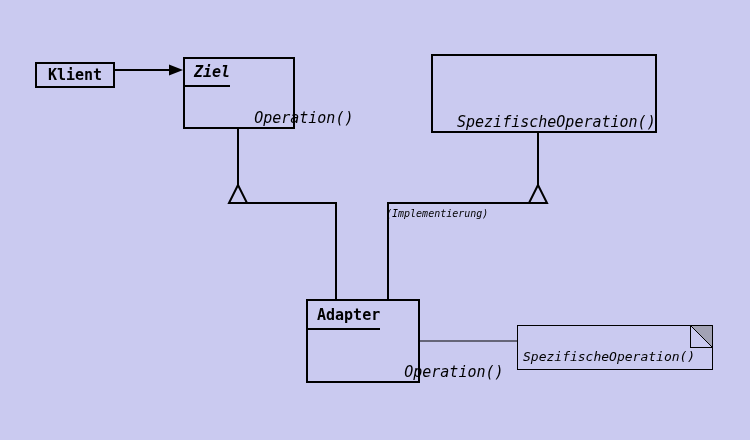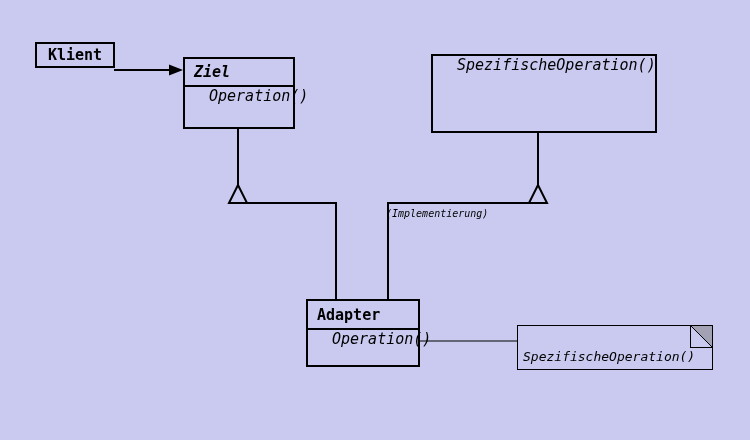--- a/index.html
+++ b/index.html
@@ -25,47 +25,47 @@
   .socket { fill: var(--bg); stroke: var(--line); stroke-width: 1.5; }
 
   .node, .classbox, .notebox, .free-label { position: absolute; }
 
   .node {
     border: 2px solid var(--line);
     background: var(--bg);
     display: flex; align-items: center; justify-content: center;
     font-weight: bold; font-size: 15px;
   }
-  #klient { left: 35px; top: 42px; width: 80px; height: 26px; }
+  #klient { left: 35px; top: 62px; width: 80px; height: 26px; }
 
   .classbox {
     border: 2px solid var(--line);
     background: var(--bg);
-    display: flex; flex-direction: column;
+    display: flex; flex-direction: row;
   }
   .class-title {
     border-bottom: 2px solid var(--line);
     font-weight: bold; font-size: 15px;
     display: flex; align-items: center;
     padding-left: 9px;
     flex: 0 0 auto;
   }
   .class-title.abstract { font-style: italic; }
   .class-method {
     font-style: italic; font-size: 15px;
-    display: flex; align-items: flex-start;
+    display: flex; align-items: flex-end;
     padding-left: 24px;
     flex: 1 1 auto;
   }
 
   #ziel       { left: 183px; top: 57px;  width: 112px; height: 72px; }
   #ziel .class-title { height: 28px; }
   #adaptierte { left: 431px; top: 54px;  width: 226px; height: 79px; }
   #adaptierte .class-title { height: 32px; }
-  #adapter    { left: 306px; top: 299px; width: 114px; height: 68px; }
+  #adapter    { left: 306px; top: 299px; width: 114px; height: 84px; }
   #adapter .class-title { height: 29px; }
 
   .notebox {
     left: 517px; top: 325px; width: 196px; height: 45px;
     border: 1px solid var(--line);
     background: var(--bg);
     display: flex; align-items: flex-end;
     padding: 0 0 5px 5px;
     font-style: italic; font-size: 13px;
   }

